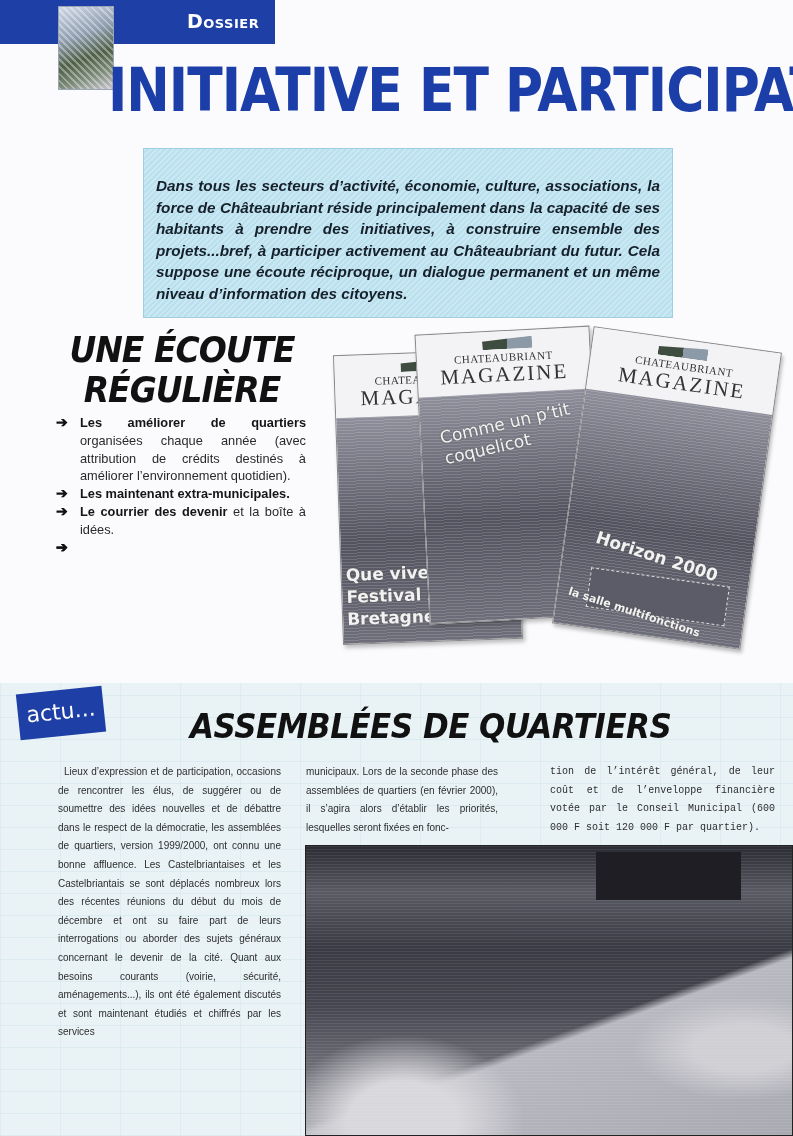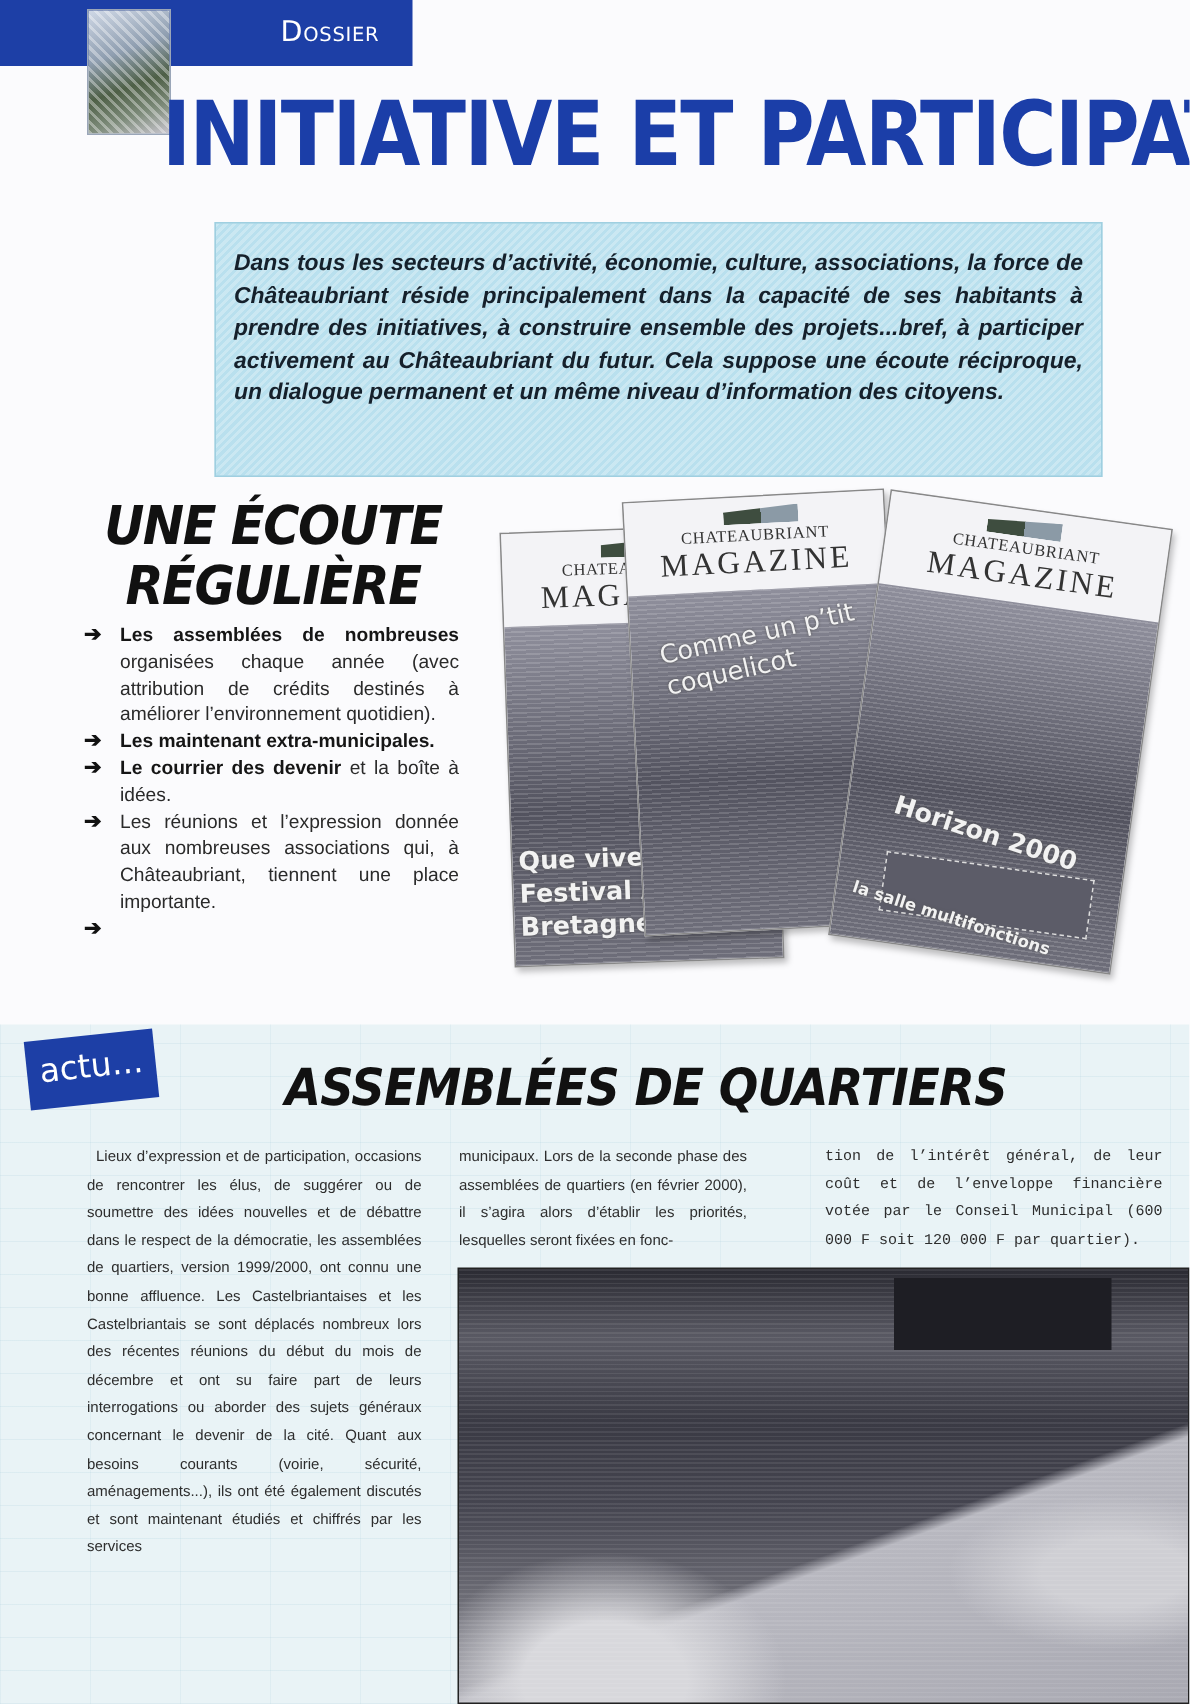--- a/index.html
+++ b/index.html
@@ -10,46 +10,46 @@
     font-family: "DejaVu Sans", "Liberation Sans", sans-serif;
     color: #1a1a1a;
   }
   
   #dossier-band {
     position: absolute; left: 0; top: 0; width: 275px; height: 44px;
     background: #1d3fa6;
   }
   #dossier-label {
     position: absolute; left: 187px; top: 10px;
-    color: #fff; font-weight: normal; font-size: 19px; letter-spacing: 0.5px;
+    color: #fff; font-weight: bold; font-size: 19px; letter-spacing: 0.5px;
     font-variant: small-caps;
     font-family: "DejaVu Sans", sans-serif;
   }
   #dossier-thumb {
     position: absolute; left: 58px; top: 6px; width: 56px; height: 84px;
     background:
       repeating-linear-gradient(45deg, rgba(255,255,255,0.35) 0 2px, transparent 2px 5px),
       linear-gradient(160deg, #cfd8e6 0%, #8f9eb0 35%, #4e5f46 60%, #7d8b7a 80%, #c9c6cf 100%);
     border: 1px solid #9aa6b8;
   }
   #main-title {
     position: absolute; left: 108px; top: 56px; width: 660px;
     font-family: "DejaVu Sans", sans-serif; font-weight: bold;
     font-size: 52px; letter-spacing: -1px; color: #1b3ea8;
     transform: scaleY(1.15); transform-origin: top left;
     white-space: nowrap;
   }
   
   #intro-box {
-    position: absolute; left: 143px; top: 148px; width: 592px; height: 170px;
+    position: absolute; left: 143px; top: 148px; width: 530px; height: 170px;
     background:
       repeating-linear-gradient(135deg, rgba(255,255,255,0.25) 0 2px, transparent 2px 4px),
       #b9e0ee;
     border: 1px solid #9fcfe0;
-    padding: 16px 12px 0 12px;
+    padding: 26px 12px 0 12px;
   }
   #intro-text {
     font-family: "Liberation Sans", sans-serif; font-style: italic; font-weight: bold;
     font-size: 15.3px; line-height: 21.5px; color: #15202b; text-align: justify;
   }
   
   #ecoute-title {
     position: absolute; left: 62px; top: 330px; width: 240px; text-align: center;
     font-family: "DejaVu Sans", sans-serif; font-weight: bold; font-style: italic;
     font-size: 33px; line-height: 37px; color: #111; letter-spacing: -1px;
@@ -156,24 +156,24 @@
 
 <div id="intro-box">
   <p id="intro-text">Dans tous les secteurs d’activité, économie, culture, associations, la force de Châteaubriant réside principalement dans la capacité de ses habitants à prendre des initiatives, à construire ensemble des projets...bref, à participer activement au Châteaubriant du futur. Cela suppose une écoute réciproque, un dialogue permanent et un même niveau d’information des citoyens.</p>
 </div>
 
 <h2 id="ecoute-title">
   <span>UNE ÉCOUTE</span><br>
   <span>RÉGULIÈRE</span>
 </h2>
 <ul id="ecoute-list">
-  <li><span class="arrow">➔</span><b>Les assemblées de nombreuses</b><span> organisées chaque année (avec attribution de crédits destinés à améliorer l’environnement quotidien).</span></li>
+  <li><span class="arrow">➔</span><b>Les améliorer de quartiers</b><span> organisées chaque année (avec attribution de crédits destinés à améliorer l’environnement quotidien).</span></li>
   <li><span class="arrow">➔</span><b>Les maintenant extra-municipales.</b><span></span></li>
   <li><span class="arrow">➔</span><b>Le courrier des devenir</b><span> et la boîte à idées.</span></li>
-  <li><span class="arrow">➔</span><b></b><span>Les réunions et l’expression donnée aux nombreuses associations qui, à Châteaubriant, tiennent une place importante.</span></li>
+  <li><span class="arrow">➔</span><b></b></li>
   <li><span class="arrow">➔</span><b></b></li>
 </ul>
 
 <div id="mag-1" class="mag">
   <div class="mag-head">
     <span class="mag-logo"></span>
     <span class="mag-brand">CHATEAUBRIANT</span>
     <span class="mag-name">MAGAZINE</span>
   </div>
   <div class="mag-photo"></div>

